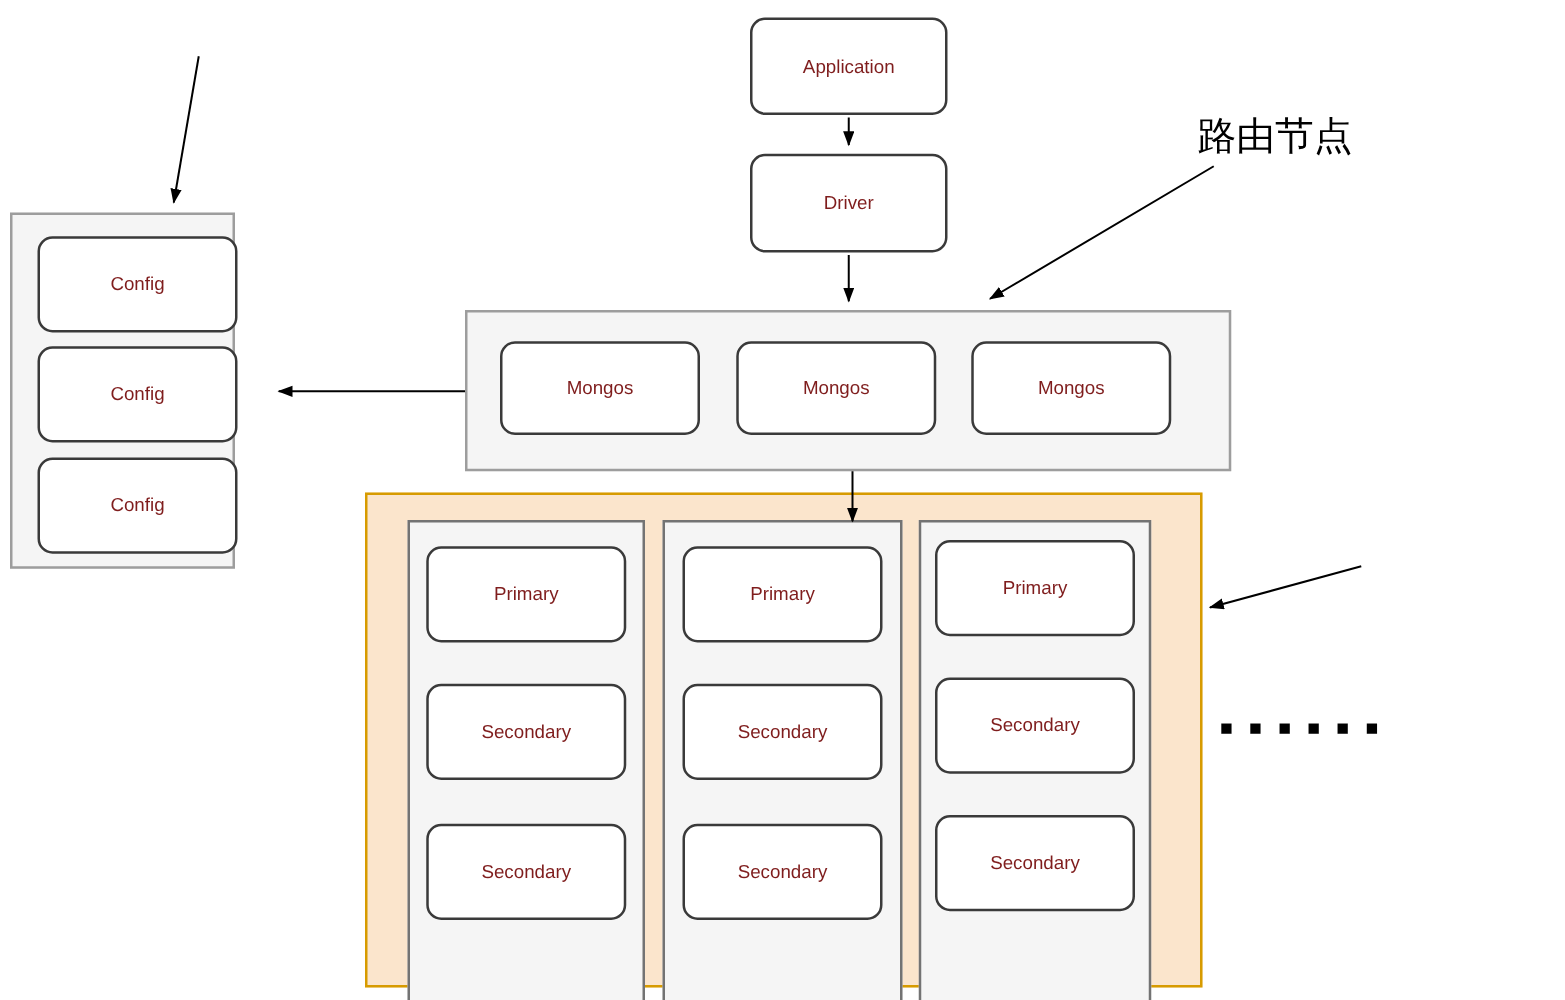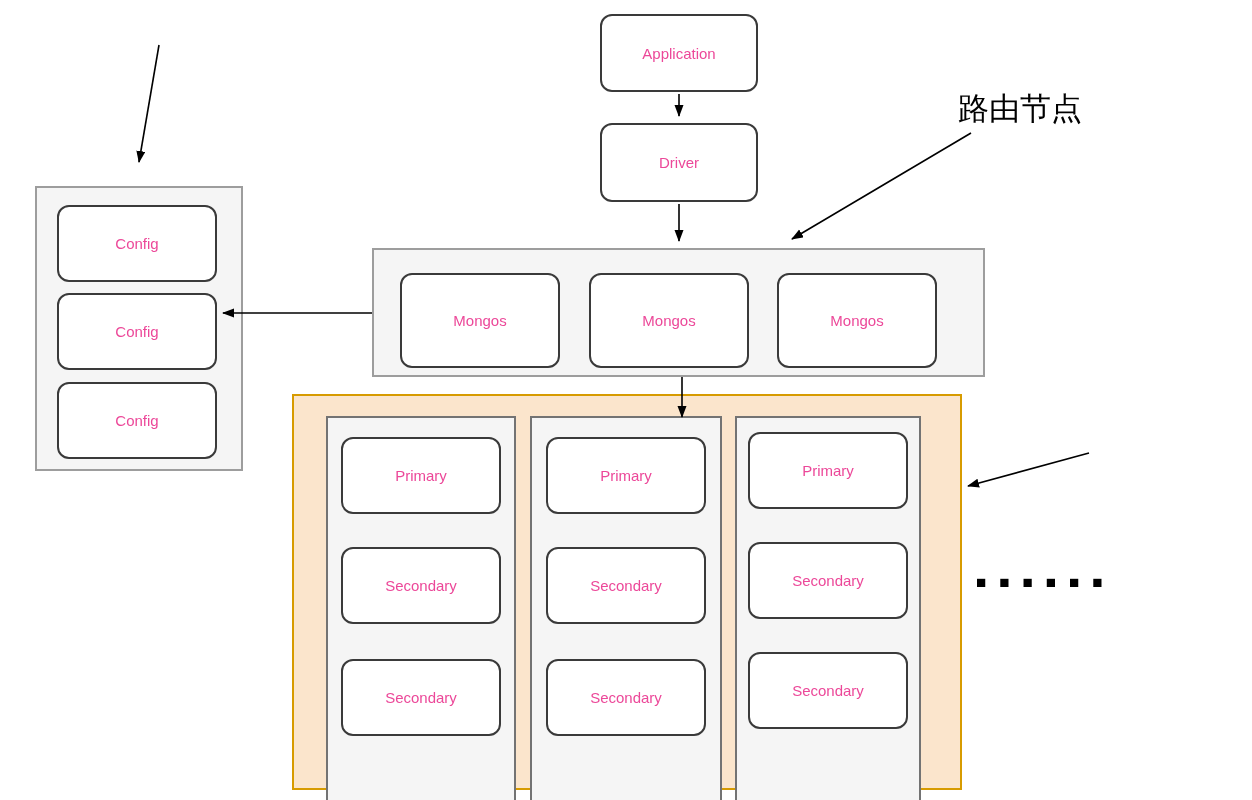--- a/index.html
+++ b/index.html
@@ -48,21 +48,21 @@
   }
   .node{
     position:absolute;
     background:#ffffff;
     border:2px solid var(--node-stroke);
     border-radius:12px;
     display:flex;
     align-items:center;
     justify-content:center;
     font-size:15px;
-    color:#ec4899;
+    color:#7f1d1d;
     text-align:center;
   }
   .ellipsis{
     position:absolute;
     left:976px;
     top:574px;
     font-size:17px;
     letter-spacing:13px;
     color:#000;
     line-height:1;
@@ -83,29 +83,29 @@
   
   #app-node{left:600px;top:14px;width:158px;height:78px;}
   #driver-node{left:600px;top:123px;width:158px;height:79px;}
 
   
   #label-config{left:141px;top:2px;}
   #label-router{left:958px;top:92px;}
   #label-data{left:1118px;top:410px;}
 
   
-  #config-group{left:8px;top:186px;width:208px;height:285px;margin-left:27px;}
+  #config-group{left:8px;top:170px;width:180px;height:285px;}
   #config-group .node{left:20px;width:160px;height:77px;}
   #config-0{top:17px;}
   #config-1{top:105px;}
   #config-2{top:194px;}
 
   
   #router-group{left:372px;top:248px;width:613px;height:129px;}
-  #router-group .node{top:23px;width:160px;height:95px;}
+  #router-group .node{top:23px;width:160px;height:75px;}
   #mongos-0{left:26px;}
   #mongos-1{left:215px;}
   #mongos-2{left:403px;}
 
   
   #data-group{left:292px;top:394px;width:670px;height:396px;}
   .shard{top:20px;height:416px;}
   #shard-0{left:32px;width:190px;}
   #shard-1{left:236px;width:192px;}
   #shard-2{left:441px;width:186px;}

